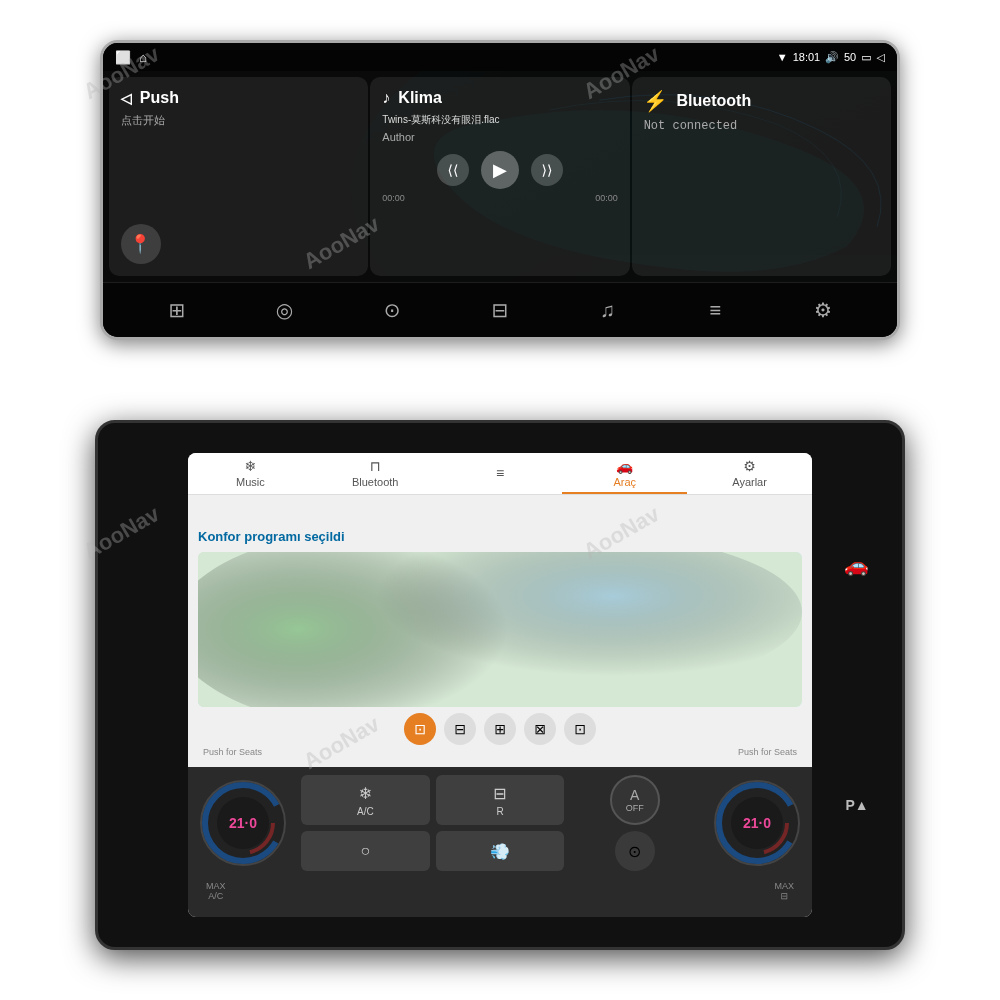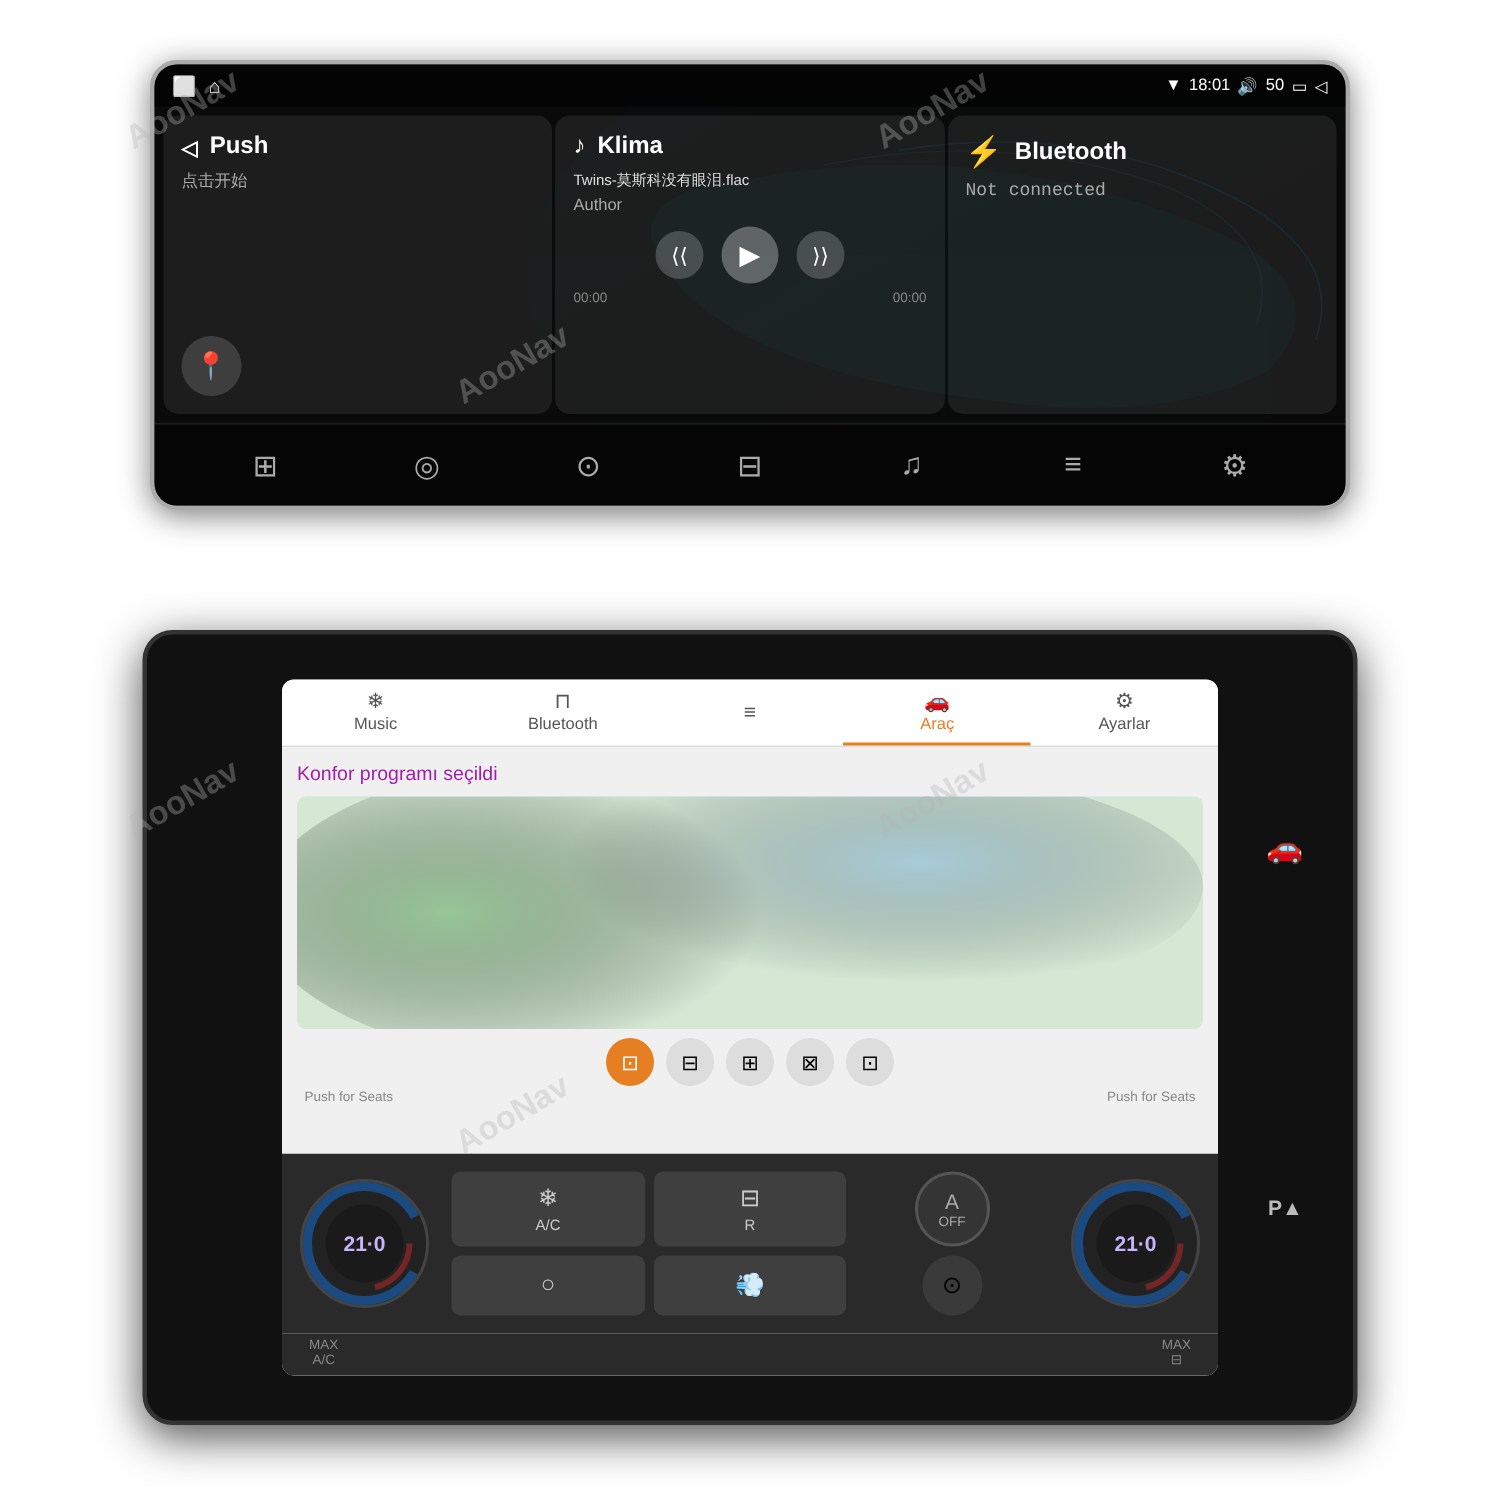--- a/index.html
+++ b/index.html
@@ -323,23 +323,24 @@
 
     
     .climate-main {
       background: #f0f0f0;
       flex: 1;
       padding: 10px;
       position: relative;
     }
     .comfort-title {
       font-size: 13px;
-      font-weight: normal;
-      color: #a21caf;
+      font-weight: bold;
+      color: #0369a1;
       margin-bottom: 8px;
+      margin-top: 24px;
     }
 
     
     .car-image-area {
       width: 100%;
       height: 155px;
       background: linear-gradient(135deg, #c8e6c9 0%, #b3d9ff 50%, #e1f5fe 100%);
       border-radius: 6px;
       position: relative;
       overflow: hidden;
@@ -405,21 +406,21 @@
       width: 100%;
       height: 100%;
     }
     .temp-label {
       position: absolute;
       top: 50%;
       left: 50%;
       transform: translate(-50%, -50%);
       font-size: 14px;
       font-weight: bold;
-      color: #c4b5fd;
+      color: #ec4899;
     }
 
     
     .ac-buttons {
       flex: 1;
       display: grid;
       grid-template-columns: 1fr 1fr 1fr;
       gap: 6px;
       padding: 0 5px;
     }
@@ -732,21 +733,21 @@
             <circle cx="45" cy="45" r="42" fill="#222" stroke="#444" stroke-width="2"></circle>
             <circle cx="45" cy="45" r="38" fill="none" stroke="#1565c0" stroke-width="6" stroke-dasharray="200 40" stroke-dashoffset="-20" opacity="0.6"></circle>
             <circle cx="45" cy="45" r="30" fill="none" stroke="#c62828" stroke-width="4" stroke-dasharray="80 180" stroke-dashoffset="40" opacity="0.5"></circle>
             <circle cx="45" cy="45" r="26" fill="#1a1a1a"></circle>
           </svg>
           <div class="temp-label">21·0</div>
         </div>
 
       </div>
 
-      <div style="background:#2a2a2a;display:flex;justify-content:space-between;padding:2px 18px 6px;align-items:center;">
+      <div style="background:#2a2a2a;display:flex;justify-content:space-between;padding:2px 18px 16px;align-items:center;">
         <span style="font-size:9px;color:#888;text-align:center">MAX<br>A/C</span>
         <span style="font-size:9px;color:#888;text-align:center">MAX<br>⊟</span>
       </div>
 
     </div>
   </div>
 
 </div>
 
 </body></html>

